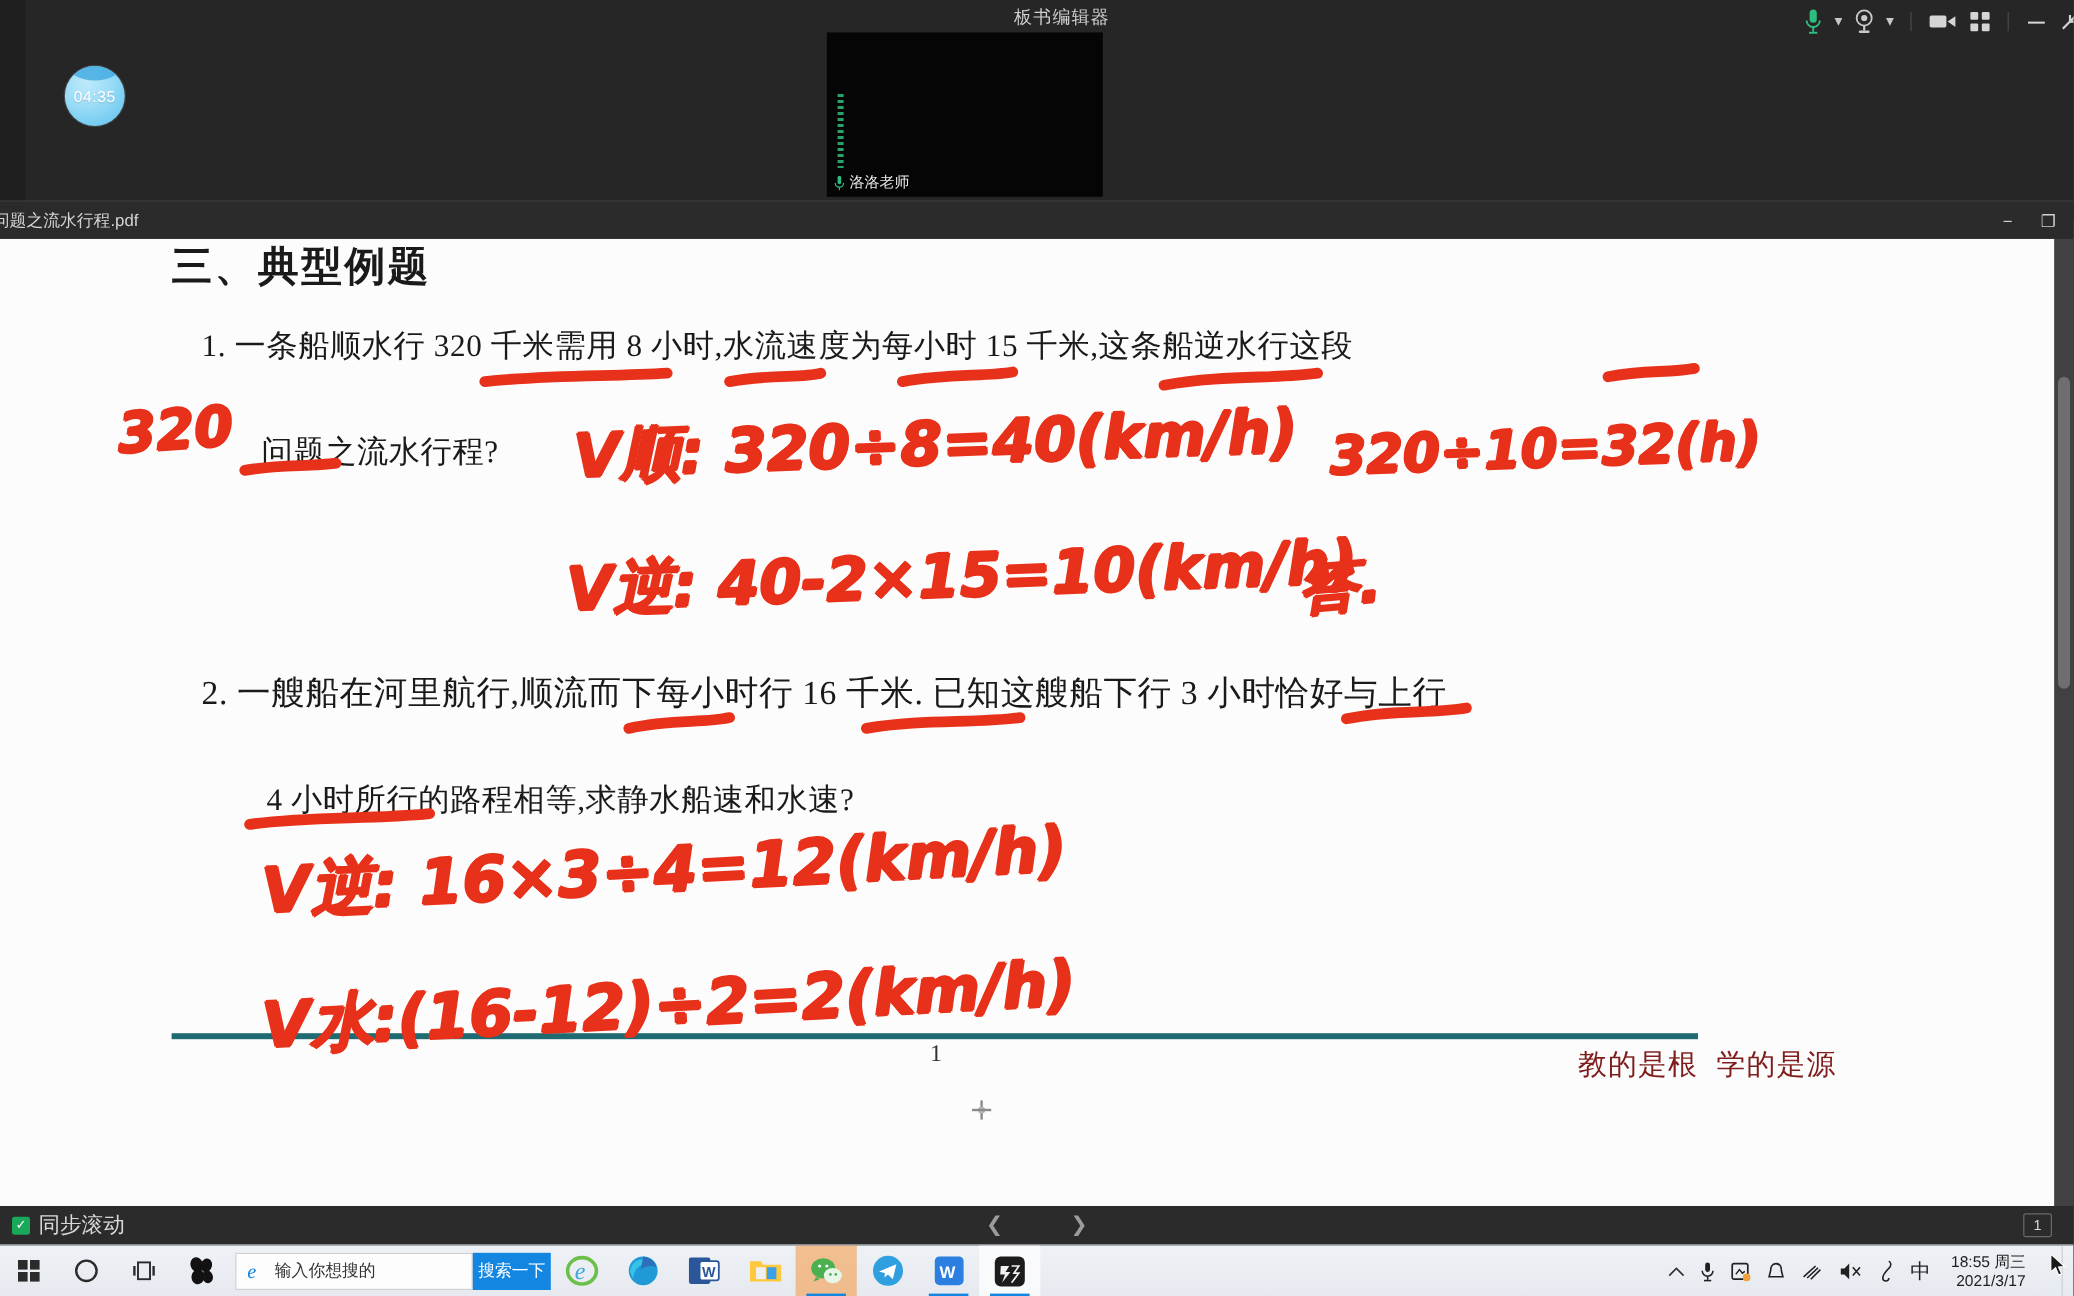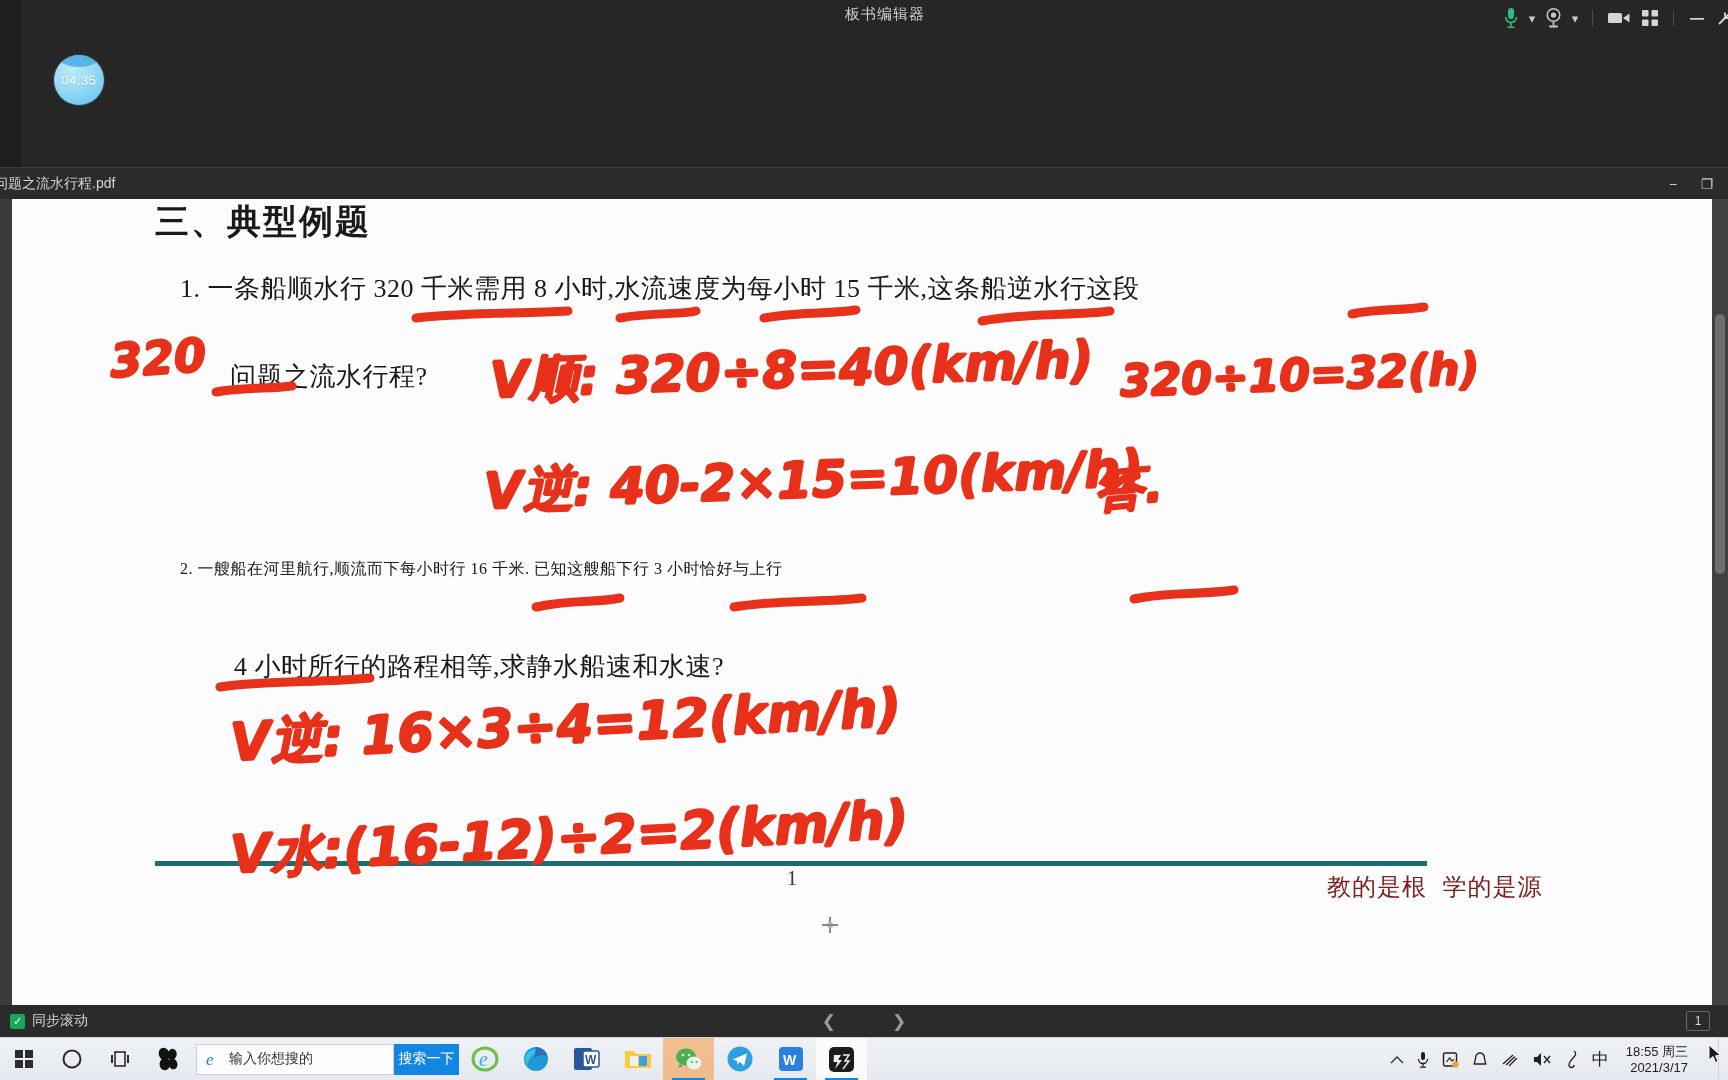--- a/index.html
+++ b/index.html
@@ -98,35 +98,35 @@
     width: 34px; height: 30px; display: flex; align-items: center; justify-content: center;
     color: #cfcfcf; font-size: 14px;
   }
 
   
   .doc-area {
     position: absolute; left: 0; top: 199px; width: 1728px; height: 806px;
     background: #3a3a3a; overflow: hidden;
   }
   .page {
-    position: absolute; left: 12px; top: 0; width: 1712px; height: 806px;
+    position: absolute; left: 0; top: 0; width: 1712px; height: 806px;
     background: #fcfcfc;
   }
   .doc-text {
     position: absolute;
     font-family: "Liberation Serif", "DejaVu Serif", serif;
     color: #1a1a1a; white-space: nowrap;
   }
   .heading {
     left: 143px; top: 0px;
     font-size: 34px; font-weight: bold; letter-spacing: 2px;
   }
   .q1-l1 { left: 168px; top: 72px; font-size: 26px; letter-spacing: .5px; text-align: center; }
   .q1-l2 { left: 218px; top: 160px; font-size: 26px; letter-spacing: .5px; }
-  .q2-l1 { left: 168px; top: 360px; font-size: 16px; letter-spacing: .5px; text-align: right; }
+  .q2-l1 { left: 168px; top: 360px; font-size: 28px; letter-spacing: .5px; text-align: right; }
   .q2-l2 { left: 222px; top: 450px; font-size: 26px; letter-spacing: .5px; }
 
   
   .footer-rule {
     position: absolute; left: 143px; top: 662px; width: 1272px; height: 5px;
     background: #1f6b72;
   }
   .page-num {
     position: absolute; left: 0; top: 668px; width: 1560px;
     text-align: center; color: #333; font-size: 20px;
@@ -180,21 +180,21 @@
   .pdf-bottombar {
     position: absolute; left: 0; top: 1005px; width: 1728px; height: 32px;
     background: #2b2b2b; display: flex; align-items: center;
   }
   .sync-wrap { display: flex; align-items: center; gap: 7px; margin-left: 10px; }
   .sync-check {
     width: 15px; height: 15px; border-radius: 2px; background: #1aa85a;
     display: flex; align-items: center; justify-content: center;
     color: #fff; font-size: 11px; line-height: 1;
   }
-  .sync-label { color: #d8d8d8; font-size: 14px; }
+  .sync-label { color: #d8d8d8; font-size: 18px; }
   .pager {
     position: absolute; left: 0; top: 0; width: 1728px; height: 32px;
     display: flex; align-items: center; justify-content: center; gap: 56px;
   }
   .pager-btn { color: #9b9b9b; font-size: 17px; }
   .page-badge {
     position: absolute; right: 18px; top: 6px;
     min-width: 24px; height: 20px; padding: 0 5px;
     border: 1px solid #6a6a6a; border-radius: 2px;
     color: #d8d8d8; font-size: 12px;
@@ -308,20 +308,31 @@
           <path d="M9 8 L14.5 8 M9 8 L9 2.5" stroke="#d5d5d5" stroke-width="1.8" fill="none"></path>
           <path d="M3 14 L9 8" stroke="#d5d5d5" stroke-width="1.8" fill="none"></path>
         </svg>
       </div>
     </div>
 
     <div class="timer-bubble">
       <span>04:35</span>
     </div>
 
+    <div class="video-tile">
+      <div class="vol-meter"></div>
+      <div class="tile-name">
+        <svg class="mic-mini" viewBox="0 0 9 14">
+          <rect x="3" y="0.5" width="3" height="7" rx="1.5" fill="#2fbd7e"></rect>
+          <path d="M1 6.5 a3.5 3.5 0 0 0 7 0" stroke="#2fbd7e" stroke-width="1.1" fill="none"></path>
+          <rect x="4" y="10" width="1" height="2.5" fill="#2fbd7e"></rect>
+        </svg>
+        <span>洛洛老师</span>
+      </div>
+    </div>
   </div>
 
   <div class="pdf-titlebar">
     <span class="pdf-filename">问题之流水行程.pdf</span>
     <div class="pdf-win-btns">
       <div class="pdf-win-btn">−</div>
       <div class="pdf-win-btn">❐</div>
     </div>
   </div>
 

